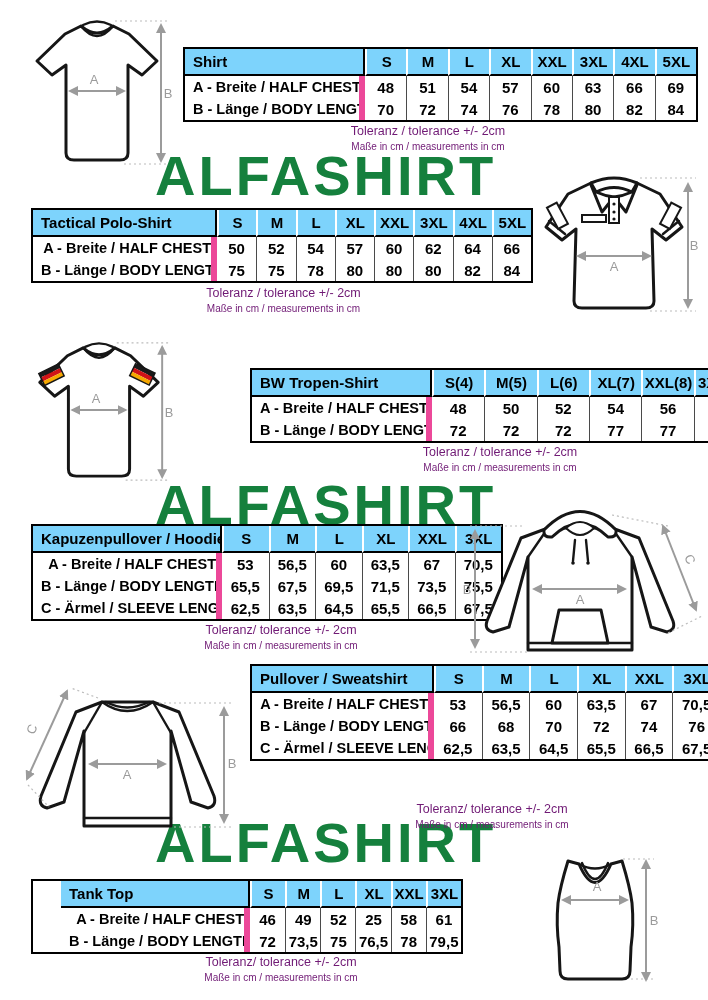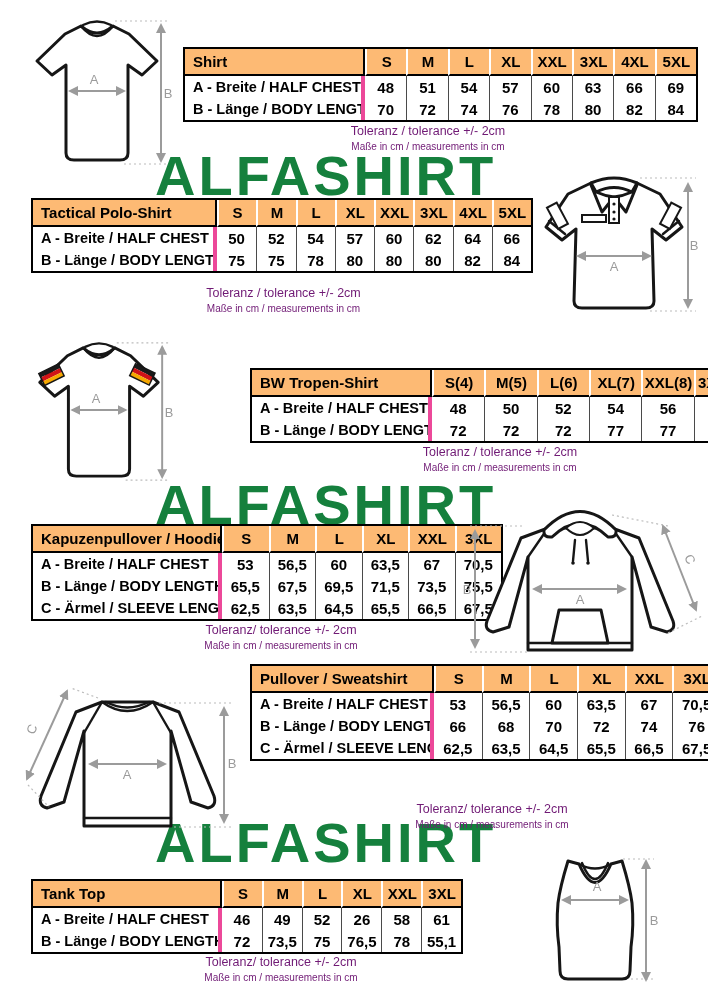--- a/index.html
+++ b/index.html
@@ -3,25 +3,25 @@
 <meta charset="utf-8">
 <style>
   html,body{margin:0;padding:0;background:#fff;}
   #page{position:relative;width:708px;height:1000px;background:#fff;overflow:hidden;
         font-family:"Liberation Sans",sans-serif;color:#000;}
   .wm{position:absolute;z-index:0;font-weight:bold;font-size:56px;letter-spacing:3px;
       color:#15803d;white-space:nowrap;-webkit-user-select:none;user-select:none;}
   table.sizetable{position:absolute;z-index:1;border-collapse:separate;border-spacing:0;
       border:2px solid #000;background:#fff;table-layout:fixed;}
   .sizetable th,.sizetable td{padding:0;font-weight:bold;color:#000;white-space:nowrap;overflow:hidden;}
-  .sizetable th{background:#fdba74;border-bottom:2px solid #000;font-size:15px;height:25px;}
+  .sizetable th{background:#7dd3fc;border-bottom:2px solid #000;font-size:15px;height:25px;}
   .sizetable th.title{text-align:left;padding-left:8px;border-right:2px solid #000;}
   .sizetable th.size{text-align:center;border-left:2px solid #fff;}
   .sizetable td{font-size:15px;height:22px;background:#fff;}
-  .sizetable td.label{text-align:left;padding-left:8px;border-right:4px solid #ec4899;font-size:14.5px;}
+  .sizetable td.label{text-align:right;padding-left:8px;border-right:6px solid #ec4899;font-size:14.5px;}
   .sizetable td.val{text-align:center;}
   .sizetable td.val + td.val{border-left:1px solid #4a4a4a;}
   .tol{position:absolute;z-index:1;text-align:center;color:#701a75;line-height:1.35;}
   .tol .l1{font-size:12.5px;}
   .tol .l2{font-size:10px;}
   .illus{position:absolute;z-index:1;}
   .garment{fill:#fff;stroke:#161616;stroke-width:3;stroke-linejoin:round;stroke-linecap:round;}
   .seam{fill:none;stroke:#161616;stroke-width:2.4;stroke-linecap:round;}
   .thin{fill:#fff;stroke:#161616;stroke-width:2;}
   .arrow{stroke:#9b9b9b;stroke-width:2;}
@@ -104,21 +104,21 @@
           <td class="val">82</td>
           <td class="val">84</td>
         </tr>
       </tbody>
     </table>
   <div class="tol" style="left:183px;top:123px;width:490px;">
     <div class="l1">Toleranz / tolerance +/- 2cm</div>
     <div class="l2">Maße in cm / measurements in cm</div>
   </div>
 
-  <table class="sizetable" style="left:31px;top:198px;width:502px;">
+  <table class="sizetable" style="left:31px;top:208px;width:502px;">
       <colgroup>
         <col style="width: 184px;">
         <col>
         <col>
         <col>
         <col>
         <col>
         <col>
         <col>
         <col>
@@ -403,21 +403,21 @@
           <td class="val">66,5</td>
           <td class="val">67,5</td>
         </tr>
       </tbody>
     </table>
   <div class="tol" style="left:250px;top:801px;width:484px;">
     <div class="l1">Toleranz/ tolerance +/- 2cm</div>
     <div class="l2">Maße in cm / measurements in cm</div>
   </div>
 
-  <table class="sizetable" style="left:31px;top:879px;width:432px;">
+  <table class="sizetable" style="left:31px;top:879px;width:432px;padding-left:28px;">
       <colgroup>
         <col style="width: 189px;">
         <col>
         <col>
         <col>
         <col>
         <col>
         <col>
       </colgroup>
       <thead>
@@ -430,32 +430,32 @@
           <th class="size">XXL</th>
           <th class="size">3XL</th>
         </tr>
       </thead>
       <tbody>
         <tr>
           <td class="label">A -  Breite / HALF CHEST</td>
           <td class="val">46</td>
           <td class="val">49</td>
           <td class="val">52</td>
-          <td class="val">26</td>
+          <td class="val">25</td>
           <td class="val">58</td>
           <td class="val">61</td>
         </tr>
         <tr>
           <td class="label">B -  Länge / BODY LENGTH</td>
           <td class="val">72</td>
           <td class="val">73,5</td>
           <td class="val">75</td>
           <td class="val">76,5</td>
           <td class="val">78</td>
-          <td class="val">55,1</td>
+          <td class="val">79,5</td>
         </tr>
       </tbody>
     </table>
   <div class="tol" style="left:31px;top:954px;width:500px;">
     <div class="l1">Toleranz/ tolerance +/- 2cm</div>
     <div class="l2">Maße in cm / measurements in cm</div>
   </div>
   <svg class="illus" style="left:543px;top:853px;" width="157" height="145" viewBox="0 0 157 145">
     <path class="garment" d="M25,8 L36,11 Q52,48 68,11 L79,8 Q87,34 89,50 Q91,72 88,94 L87,118 Q87,126 79,126 L25,126 Q17,126 17,118 L16,94 Q13,72 15,50 Q17,34 25,8 Z"></path>
     <path class="seam" d="M39,10 Q52,42 65,10"></path>

